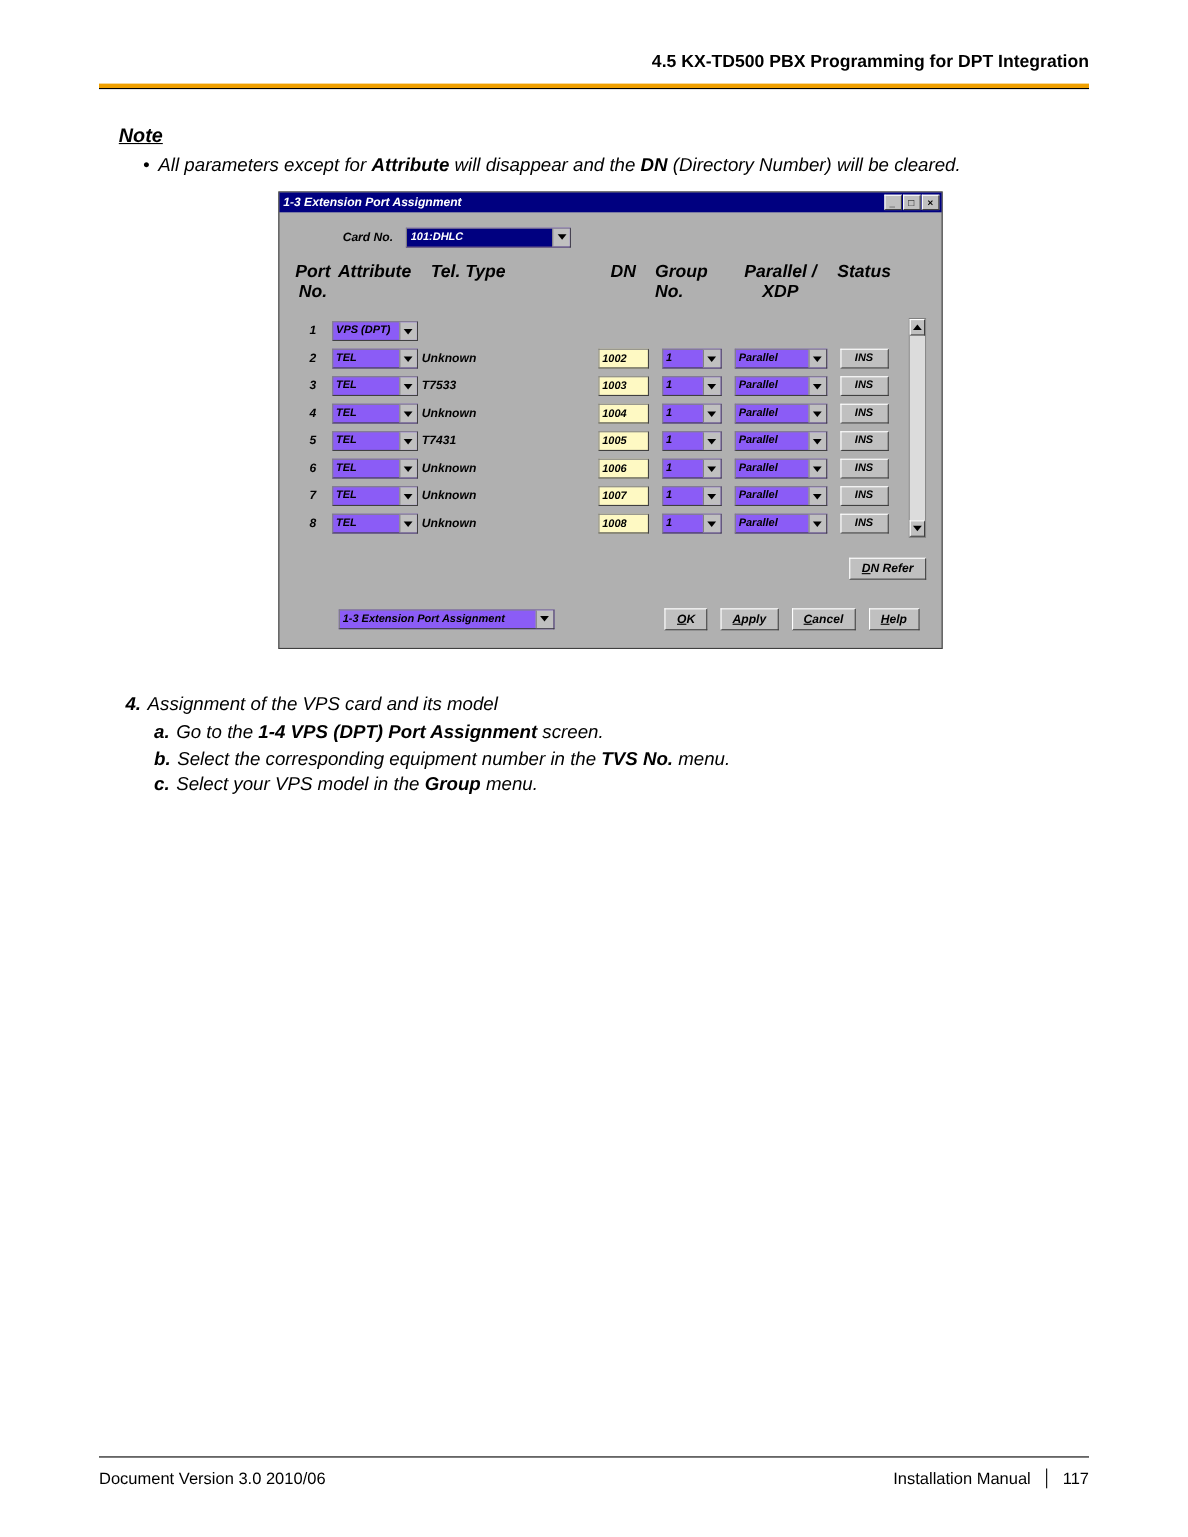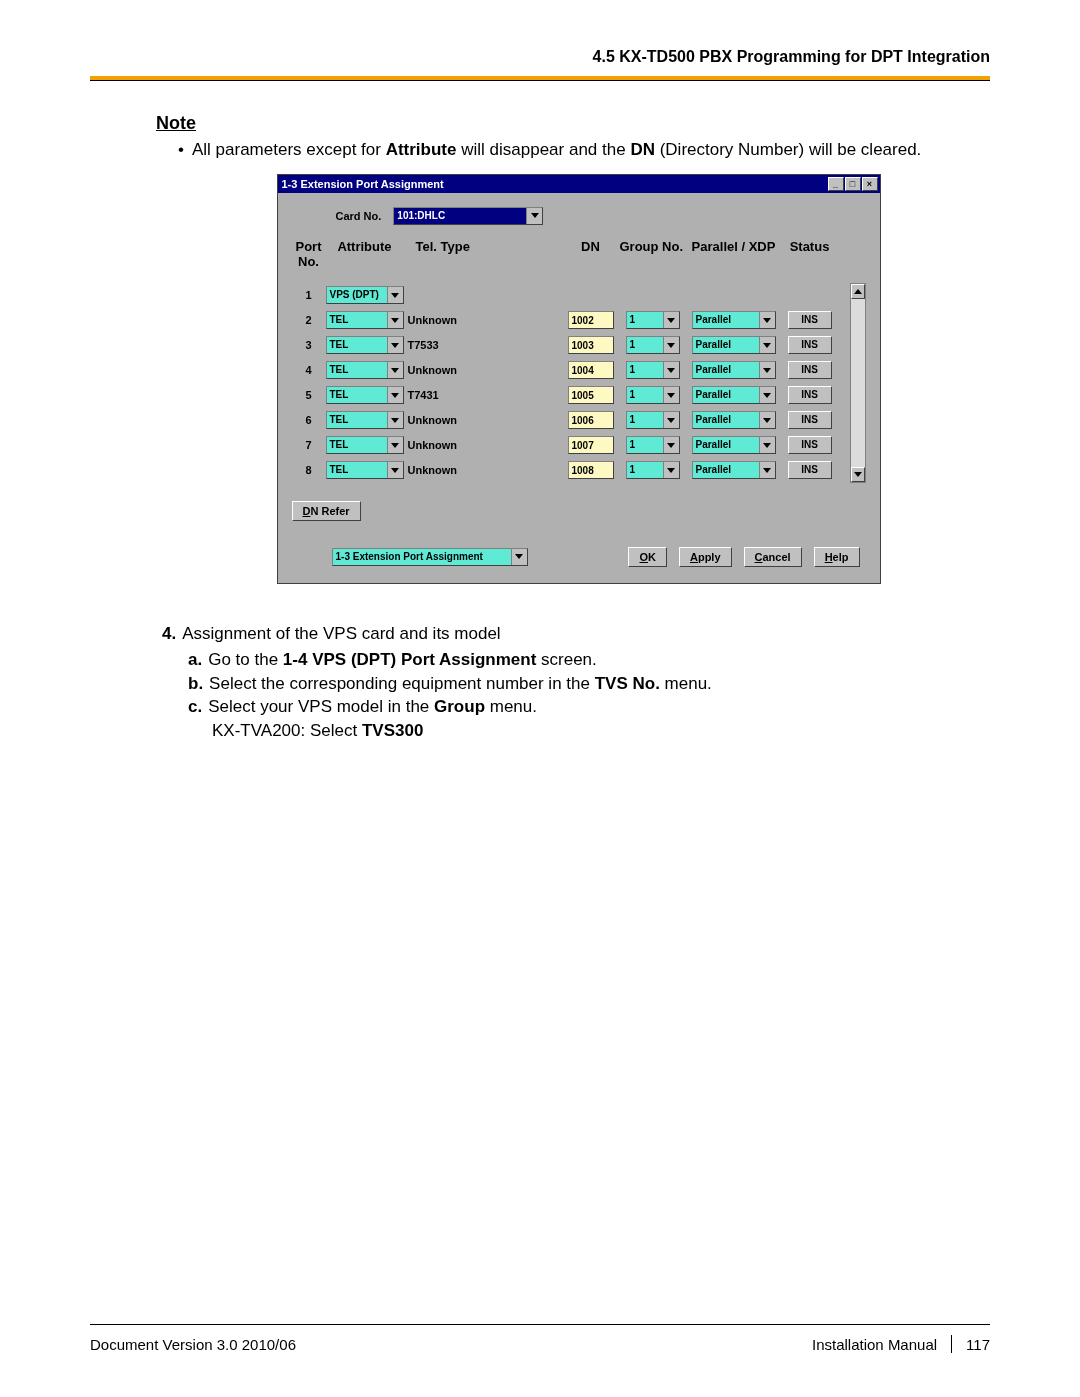--- a/index.html
+++ b/index.html
@@ -23,21 +23,22 @@
     height: 4px;
     background: #f0a000;
     margin: 0 90px 0 90px;
   }
   .thin-rule {
     height: 1px;
     background: #000;
     margin: 0 90px 32px 90px;
   }
   .content {
-    padding: 0 90px 0 96px;
+    padding: 0 90px 0 48px;
+    font-style: italic;
   }
   .note-heading {
     font-weight: bold;
     text-decoration: underline;
     font-size: 18px;
     margin-left: 60px;
     margin-bottom: 4px;
   }
   .note-body {
     margin-left: 100px;
@@ -84,21 +85,21 @@
   .cardno-row {
     display: flex;
     align-items: center;
     gap: 12px;
     margin: 4px 0 14px 44px;
   }
   .cardno-row .lbl { font-weight: bold; color: #000; }
   .combo {
     display: flex;
     align-items: stretch;
-    background: #5eead4;
+    background: #8b5cf6;
     border: 1px solid #404040;
     border-top-color: #808080;
     border-left-color: #808080;
     height: 18px;
   }
   .combo .val {
     flex: 1;
     padding: 2px 3px;
     font-weight: bold;
     font-size: 10px;
@@ -120,21 +121,21 @@
   .arrow-down {
     width: 0; height: 0;
     border-left: 4px solid transparent;
     border-right: 4px solid transparent;
     border-top: 5px solid #000;
   }
   .headers {
     display: flex;
     font-weight: bold;
     color: #000;
-    font-size: 13px;
+    font-size: 16px;
     margin-bottom: 14px;
   }
   .col-port { width: 34px; text-align: center; }
   .col-attr { width: 78px; text-align: center; }
   .col-teltype { width: 158px; text-align: left; padding-left: 12px; }
   .col-dn { width: 58px; text-align: center; }
   .col-group { width: 66px; }
   .col-pxdp { width: 96px; text-align: center; }
   .col-status { width: 56px; text-align: center; }
   .table-area {
@@ -205,21 +206,21 @@
     align-items: center;
     justify-content: center;
   }
   .arrow-up {
     width: 0; height: 0;
     border-left: 4px solid transparent;
     border-right: 4px solid transparent;
     border-bottom: 5px solid #000;
   }
   .dnrefer-row {
-    text-align: left;
+    text-align: right;
     margin: 18px 0 26px 0;
   }
   .btn {
     display: inline-block;
     background: #c0c0c0;
     border: 1px solid #fff;
     border-right-color: #404040;
     border-bottom-color: #404040;
     padding: 3px 10px;
     font-weight: bold;
@@ -613,23 +614,20 @@
   </div>
   <div class="substep">
     <span class="let">a.</span><span>Go to the </span><b>1-4 VPS (DPT) Port Assignment</b><span> screen.</span>
   </div>
   <div class="substep">
     <span class="let">b.</span><span>Select the corresponding equipment number in the </span><b>TVS No.</b><span> menu.</span>
   </div>
   <div class="substep">
     <span class="let">c.</span><span>Select your VPS model in the </span><b>Group</b><span> menu.</span>
   </div>
-  <div class="subline">
-    <span>KX-TVA200: Select </span><b>TVS300</b>
-  </div>
 
 </div>
 
 <div class="page-footer">
   <div class="rule"></div>
   <div class="row">
     <span>Document Version  3.0  2010/06</span>
     <span class="right">
       <span>Installation Manual</span>
       <span class="divider"></span>

